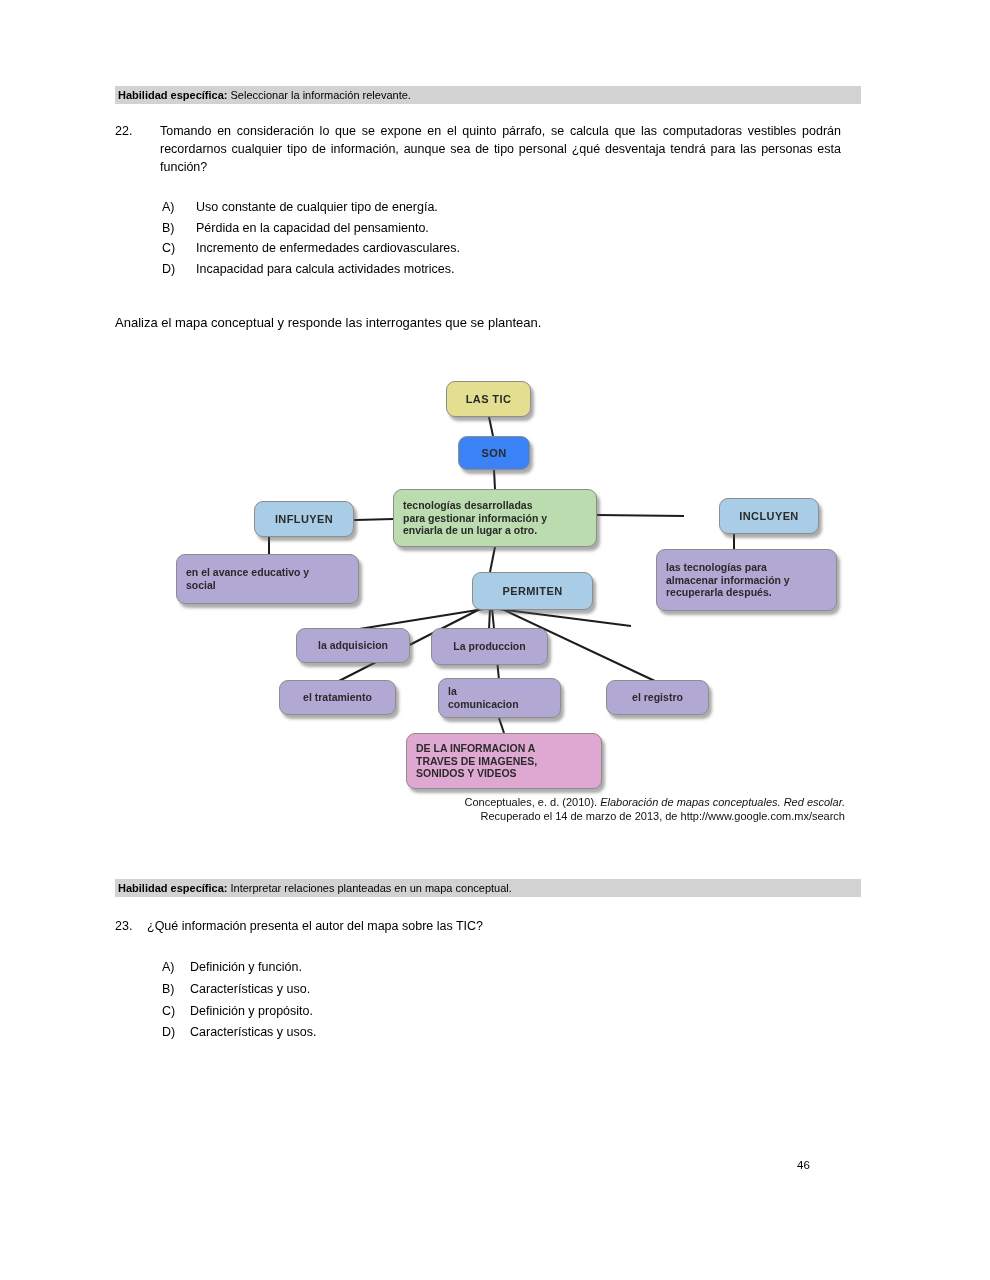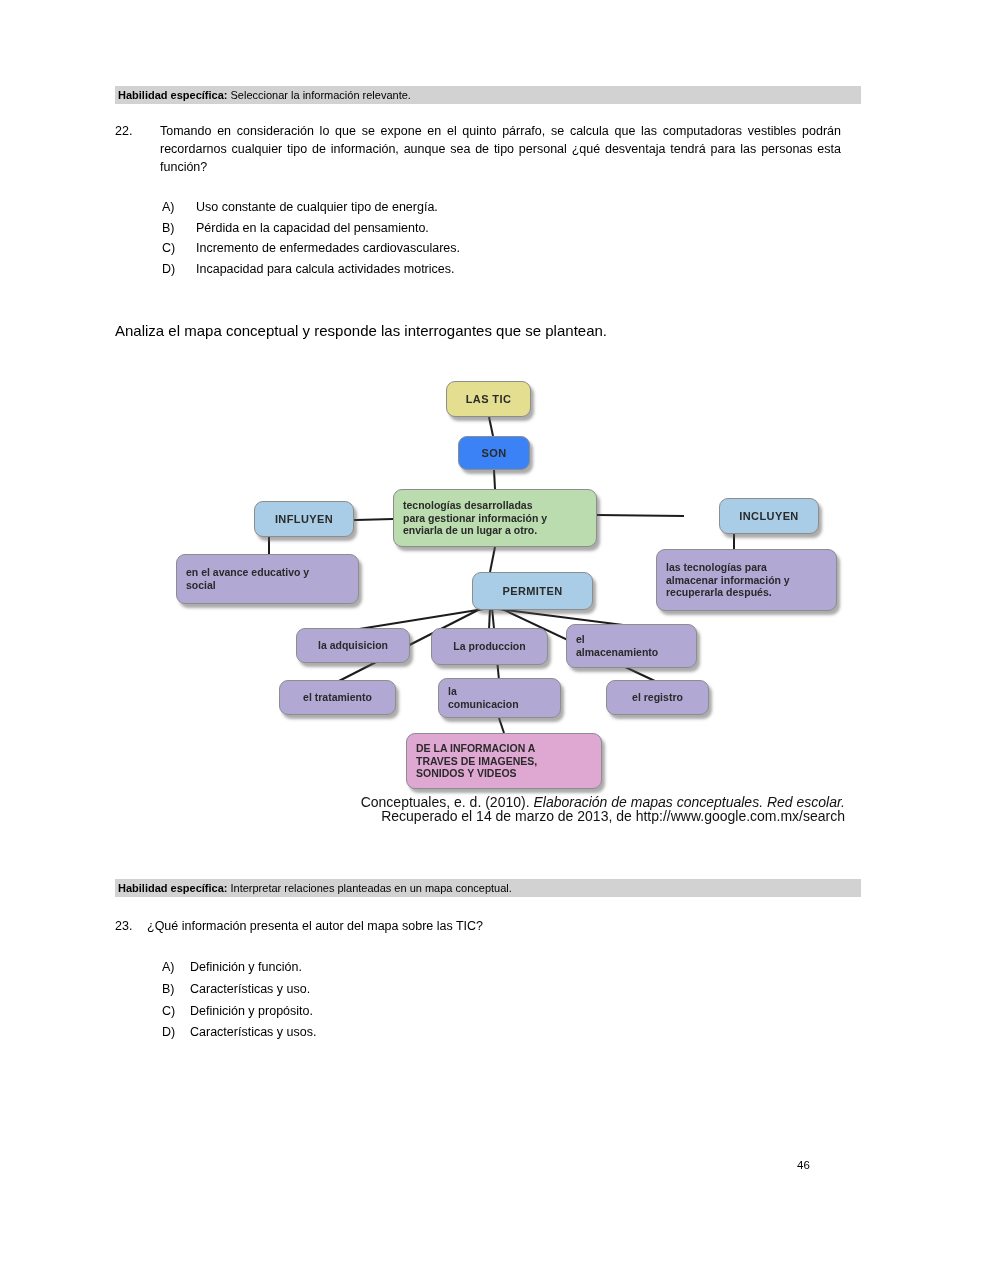--- a/index.html
+++ b/index.html
@@ -21,21 +21,21 @@
   .qrow { position: absolute; left: 115px; display: flex; font-size: 12.5px; line-height: 18px; }
   .qnum22 { flex: 0 0 45px; }
   .qnum23 { flex: 0 0 32px; }
   .qtext22 { width: 681px; text-align: justify; }
   .opts { position: absolute; left: 162px; font-size: 12.5px; }
   .opt { display: flex; line-height: 16px; }
   .opts22 .opt { margin-bottom: 4.5px; }
   .opts23 .opt { margin-bottom: 5.8px; }
   .opts22 .optL { flex: 0 0 34px; }
   .opts23 .optL { flex: 0 0 28px; }
-  .intro { position: absolute; left: 115px; top: 315px; font-size: 15px; margin-top: 7px; }
+  .intro { position: absolute; left: 115px; top: 315px; font-size: 13px; }
 
   
   .map { position: absolute; left: 170px; top: 370px; width: 680px; height: 428px; }
   .map svg { position: absolute; left: 0; top: 0; z-index: 0; }
   .node {
     position: absolute; z-index: 1;
     border: 1px solid #8d8d8d; border-radius: 9px;
     box-shadow: 3px 4px 3px rgba(90,90,90,.5);
     display: flex; align-items: center;
     color: #2a2a2a;
@@ -44,21 +44,21 @@
   .nlabel { justify-content: center; font-size: 11px; letter-spacing: .4px; }
   .ncontent { font-size: 10.5px; line-height: 1.22; padding: 3px 5px 3px 9px; white-space: pre-line; }
   .ncontent.c { justify-content: center; text-align: center; padding: 3px 5px; }
   .yellow { background: #e4df90; }
   .green  { background: #3b82f6; }
   .lgreen { background: #badcae; }
   .blue   { background: #a9cde6; margin-left: 35px; }
   .purple { background: #b2a8d4; }
   .pink   { background: #dfa8d2; }
 
-  .citation { position: absolute; right: 145px; top: 796px; font-size: 14px; line-height: 13.5px; text-align: right; color: #111; }
+  .citation { position: absolute; right: 145px; top: 796px; font-size: 11px; line-height: 13.5px; text-align: right; color: #111; }
   .citation .it { font-style: italic; }
   .pagenum { position: absolute; left: 797px; top: 1159px; font-size: 11.5px; }
 </style>
 </head>
 <body>
 
 <div class="bar" style="top:86px">
   <span class="bold">Habilidad específica:</span><span> Seleccionar la información relevante.</span>
 </div>
 
@@ -116,22 +116,20 @@
   <div class="node nlabel blue" style="left:49px;top:131px;width:100px;height:36px">INFLUYEN</div>
   <div class="node nlabel blue" style="left:514px;top:128px;width:100px;height:36px">INCLUYEN</div>
   <div class="node ncontent purple" style="left:6px;top:184px;width:183px;height:50px">en el avance educativo y
 social</div>
   <div class="node ncontent purple" style="left:486px;top:179px;width:181px;height:62px">las tecnologías para
 almacenar información y
 recuperarla después.</div>
   <div class="node nlabel blue" style="left:267px;top:202px;width:121px;height:38px">PERMITEN</div>
   <div class="node ncontent c purple" style="left:126px;top:258px;width:114px;height:35px">la adquisicion</div>
   <div class="node ncontent c purple" style="left:261px;top:258px;width:117px;height:37px">La produccion</div>
-  <div class="node ncontent purple" style="left:396px;top:254px;width:131px;height:44px">el
-almacenamiento</div>
   <div class="node ncontent c purple" style="left:109px;top:310px;width:117px;height:35px">el tratamiento</div>
   <div class="node ncontent purple" style="left:268px;top:308px;width:123px;height:40px">la
 comunicacion</div>
   <div class="node ncontent c purple" style="left:436px;top:310px;width:103px;height:35px">el registro</div>
   <div class="node ncontent pink" style="left:236px;top:363px;width:196px;height:56px">DE LA INFORMACION A
 TRAVES DE IMAGENES,
 SONIDOS Y VIDEOS</div>
 </div>
 
 <div class="citation">

